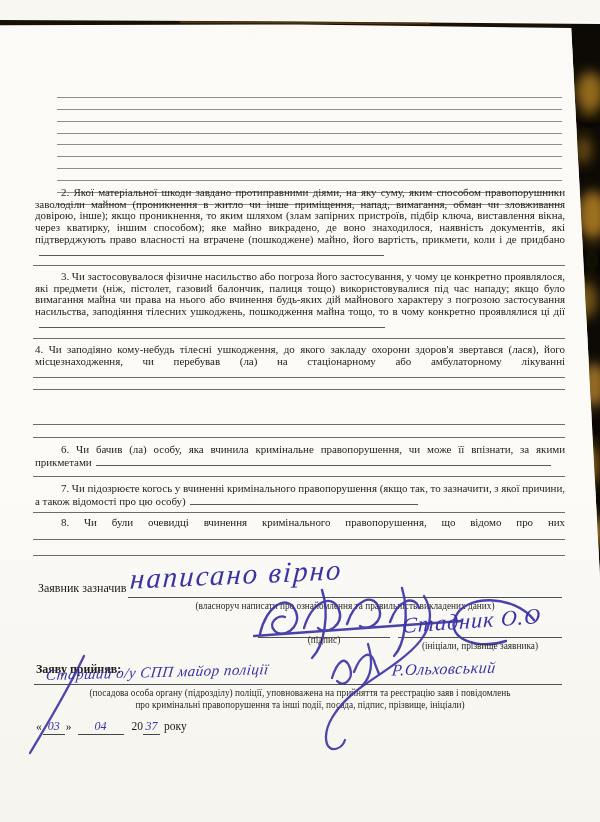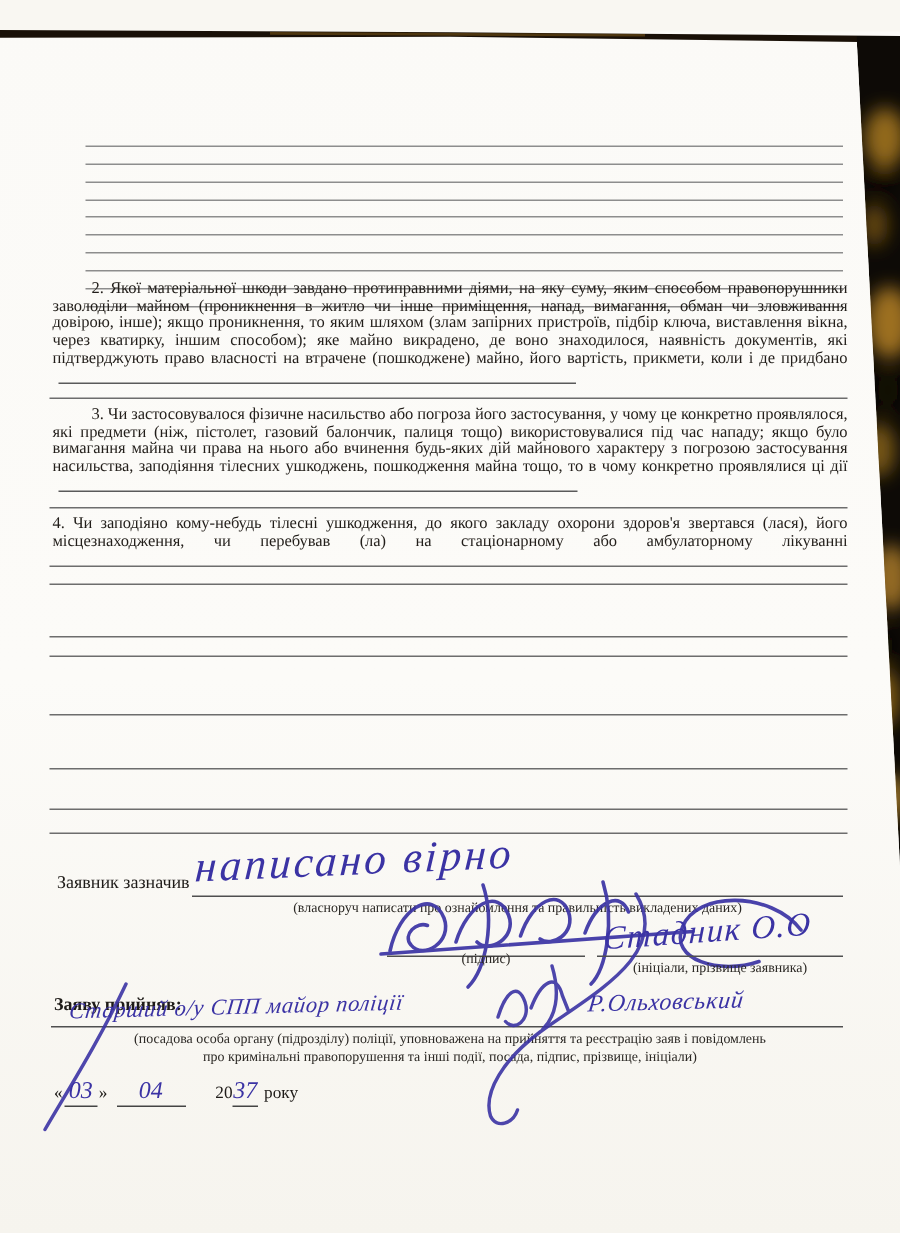--- a/index.html
+++ b/index.html
@@ -32,25 +32,25 @@
 
   .hw{
     position:absolute;color:#3b33a4;font-style:italic;
     font-family:"Liberation Serif","DejaVu Serif",serif;white-space:nowrap;
   }
   .hw-big{font-size:29px;letter-spacing:2px;transform:rotate(-2.5deg) skewX(-6deg);}
   .hw-name{font-size:22px;letter-spacing:1px;transform:rotate(-4deg) skewX(-6deg);}
   .hw-line{font-size:15px;letter-spacing:0.5px;transform:rotate(-1.5deg) skewX(-8deg);}
 
   .date-row{position:absolute;left:36px;top:719px;font-size:11.5px;color:#1e1b18;display:flex;align-items:baseline;}
-  .slot{display:inline-block;border-bottom:1px solid #444;text-align:center;color:#3b33a4;font-style:italic;font-size:16px;}
+  .slot{display:inline-block;border-bottom:1px solid #444;text-align:center;color:#3b33a4;font-style:italic;font-size:12px;}
   .slot.day{width:22px;margin:0 1px;}
   .slot.month{width:46px;margin:0 6px;}
   .slot.year{width:17px;margin-right:4px;}
-  .century{margin-left:14px;}
+  .century{margin-left:2px;}
 </style>
 </head>
 <body>
 
 <div class="stage">
 
   <div class="top-strip"></div>
   <svg class="bg-svg" viewBox="0 0 600 822">
     <defs>
       <filter id="blur6">
@@ -98,24 +98,27 @@
   <div class="para ind" style="top:271px"><span>3. Чи застосовувалося фізичне насильство або погроза його застосування, у чому це конкретно проявлялося, які предмети (ніж, пістолет, газовий балончик, палиця тощо) використовувалися під час нападу; якщо було вимагання майна чи права на нього або вчинення будь-яких дій майнового характеру з погрозою застосування насильства, заподіяння тілесних ушкоджень, пошкодження майна тощо, то в чому конкретно проявлялися ці дії</span><span class="tail" style="width:346px"></span></div>
   <div class="fline" style="top:338px;left:33px;width:532px"></div>
 
   <div class="para stretch" style="top:344px"><span>4. Чи заподіяно кому-небудь тілесні ушкодження, до якого закладу охорони здоров'я звертався (лася), його місцезнаходження, чи перебував (ла) на стаціонарному або амбулаторному лікуванні</span></div>
   <div class="fline" style="top:377px;left:33px;width:532px"></div>
   <div class="fline" style="top:389px;left:33px;width:532px"></div>
 
   <div class="fline" style="top:424px;left:33px;width:532px"></div>
   <div class="fline" style="top:437px;left:33px;width:532px"></div>
 
+  <div class="para ind" style="top:444px"><span>6. Чи бачив (ла) особу, яка вчинила кримінальне правопорушення, чи може її впізнати, за якими прикметами</span><span class="tail" style="width:455px"></span></div>
   <div class="fline" style="top:476px;left:33px;width:532px"></div>
 
+  <div class="para ind" style="top:483px"><span>7. Чи підозрюєте когось у вчиненні кримінального правопорушення (якщо так, то зазначити, з якої причини, а також відомості про цю особу)</span><span class="tail" style="width:228px"></span></div>
   <div class="fline" style="top:512px;left:33px;width:532px"></div>
 
+  <div class="para ind stretch" style="top:517px"><span>8. Чи були очевидці вчинення кримінального правопорушення, що відомо про них</span></div>
   <div class="fline" style="top:539px;left:33px;width:532px"></div>
   <div class="fline" style="top:555px;left:33px;width:532px"></div>
 
   <div class="label" style="top:581px;left:38px">Заявник зазначив</div>
   <div class="hw hw-big" style="top:558px;left:130px">написано вірно</div>
   <div class="uline" style="top:597px;left:128px;width:434px"></div>
   <div class="caption" style="top:601px;left:128px;width:434px">(власноруч написати про ознайомлення та правильність викладених даних)</div>
 
   <svg style="position:absolute;left:252px;top:584px;width:315px;height:82px" viewBox="0 0 315 82">
     <g fill="none" stroke="#3b33a4" stroke-width="2.4" stroke-linecap="round" opacity="0.92">

